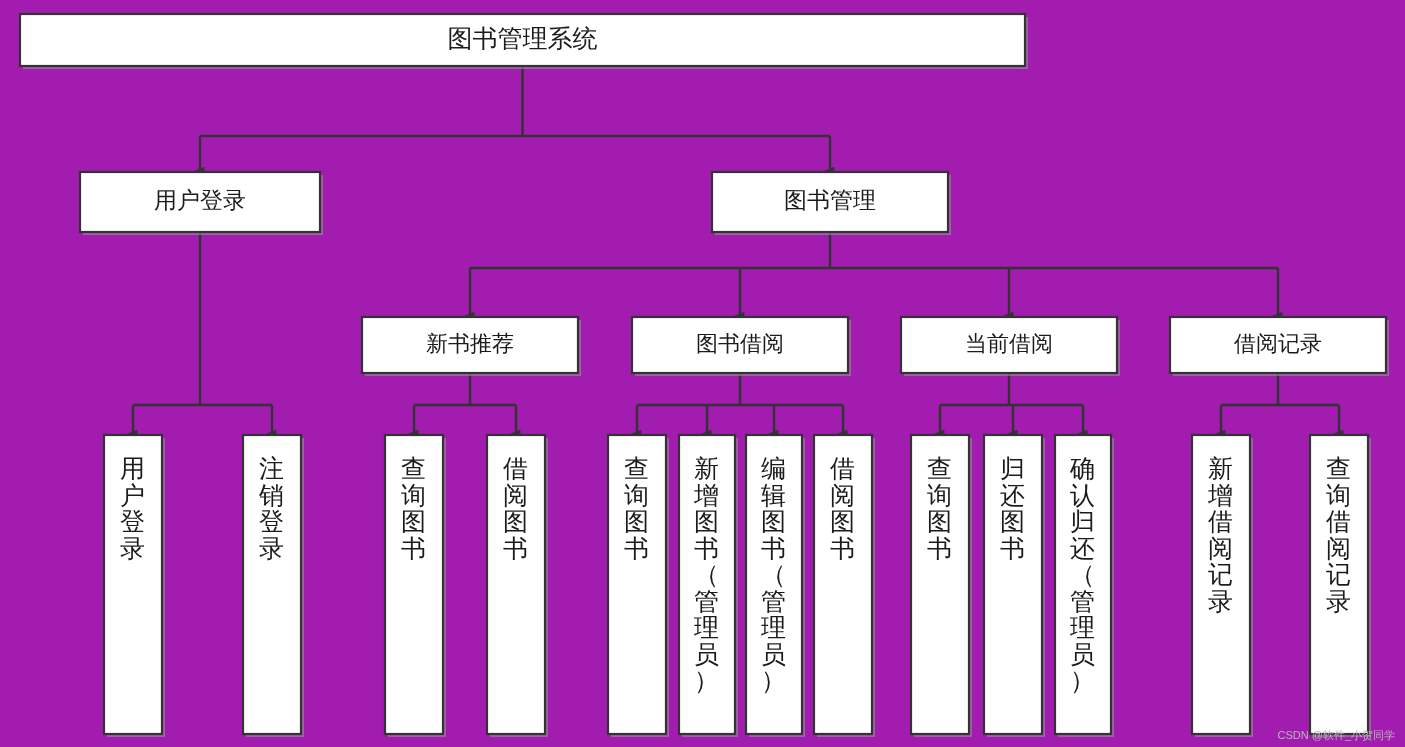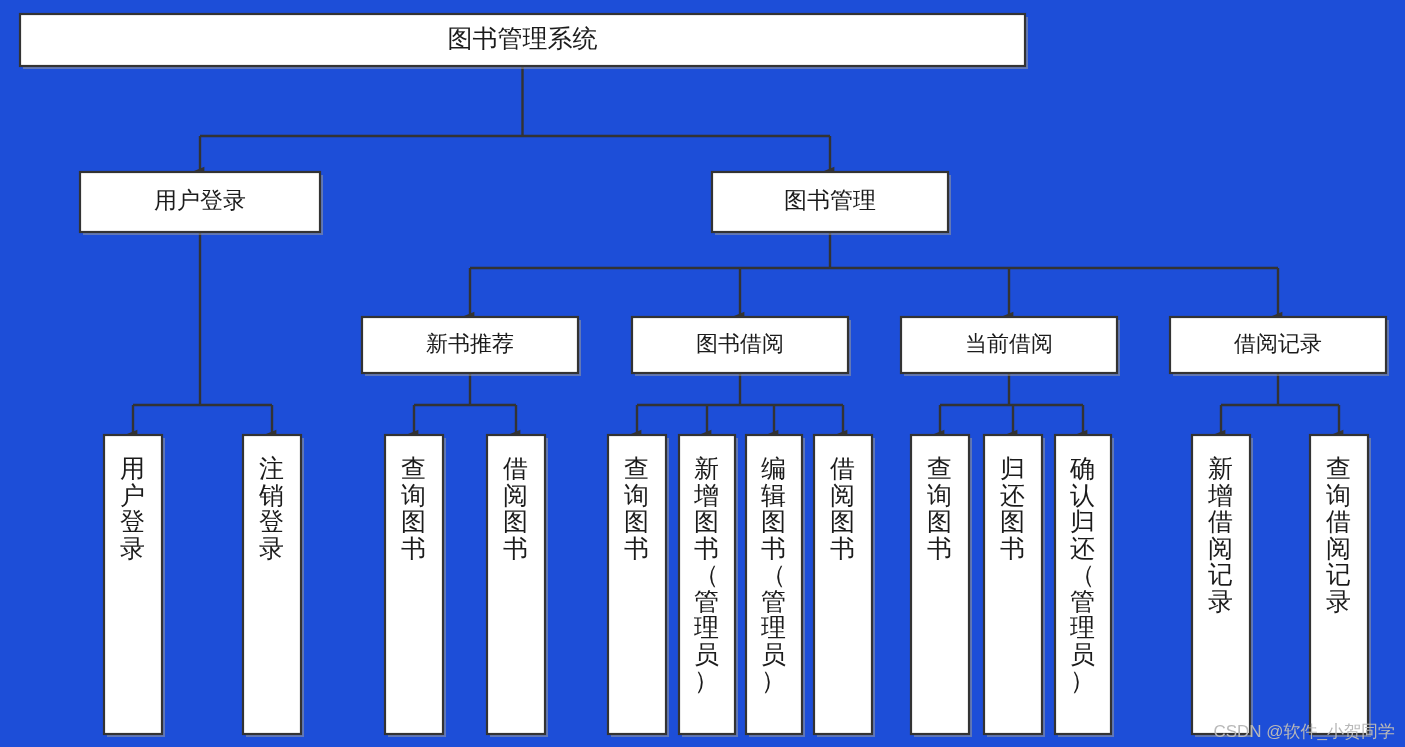--- a/index.html
+++ b/index.html
@@ -1,20 +1,20 @@
 <!DOCTYPE html>
 <html><head>
 <meta charset="utf-8">
 <style>
   html,body{margin:0;padding:0;background:#ffffff;}
   body{
     font-family:"Liberation Sans","DejaVu Sans",sans-serif;
     width:1405px;height:747px;overflow:hidden;
   }
-  #canvas{position:relative;width:1405px;height:747px;background:#1d4ed8;}
+  #canvas{position:relative;width:1405px;height:747px;background:#a21caf;}
   svg.diagram{position:absolute;top:0;left:0;width:1405px;height:747px;}
   .node-box{
     fill:#ffffff;stroke:#333333;stroke-width:2.2;
   }
   .node-shadow{ fill:#9a9a9a; opacity:.55; }
   .edge{ stroke:#333333; stroke-width:2.4; fill:none; }
   .arrow-head{ fill:#333333; }
   text.node-label{
     font-family:"Liberation Sans","DejaVu Sans",sans-serif;
     fill:#1b1b1b;
@@ -25,21 +25,21 @@
   .lvl1-label{ font-size:23px; }
   .lvl2-label{ font-size:22px; }
   .leaf-label{
     font-size:25px;
     letter-spacing:1px;
   }
   .watermark{
     position:absolute;
     right:10px;bottom:4px;
     font-family:"Liberation Sans","DejaVu Sans",sans-serif;
-    font-size:17px;
+    font-size:11px;
     color:#b8b8b8;
     white-space:nowrap;
     user-select:none;
   }
 </style>
 </head>
 <body>
 
 <div id="canvas">
   <svg class="diagram" viewBox="0 0 1405 747">

